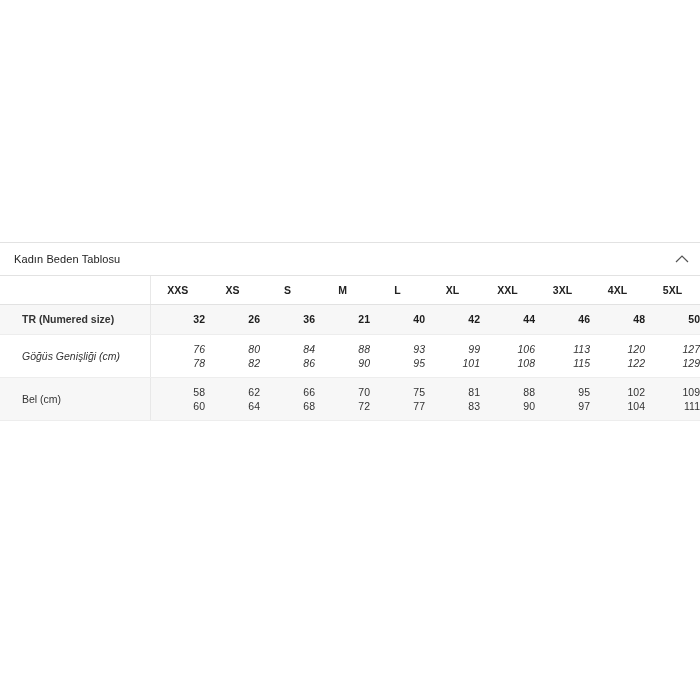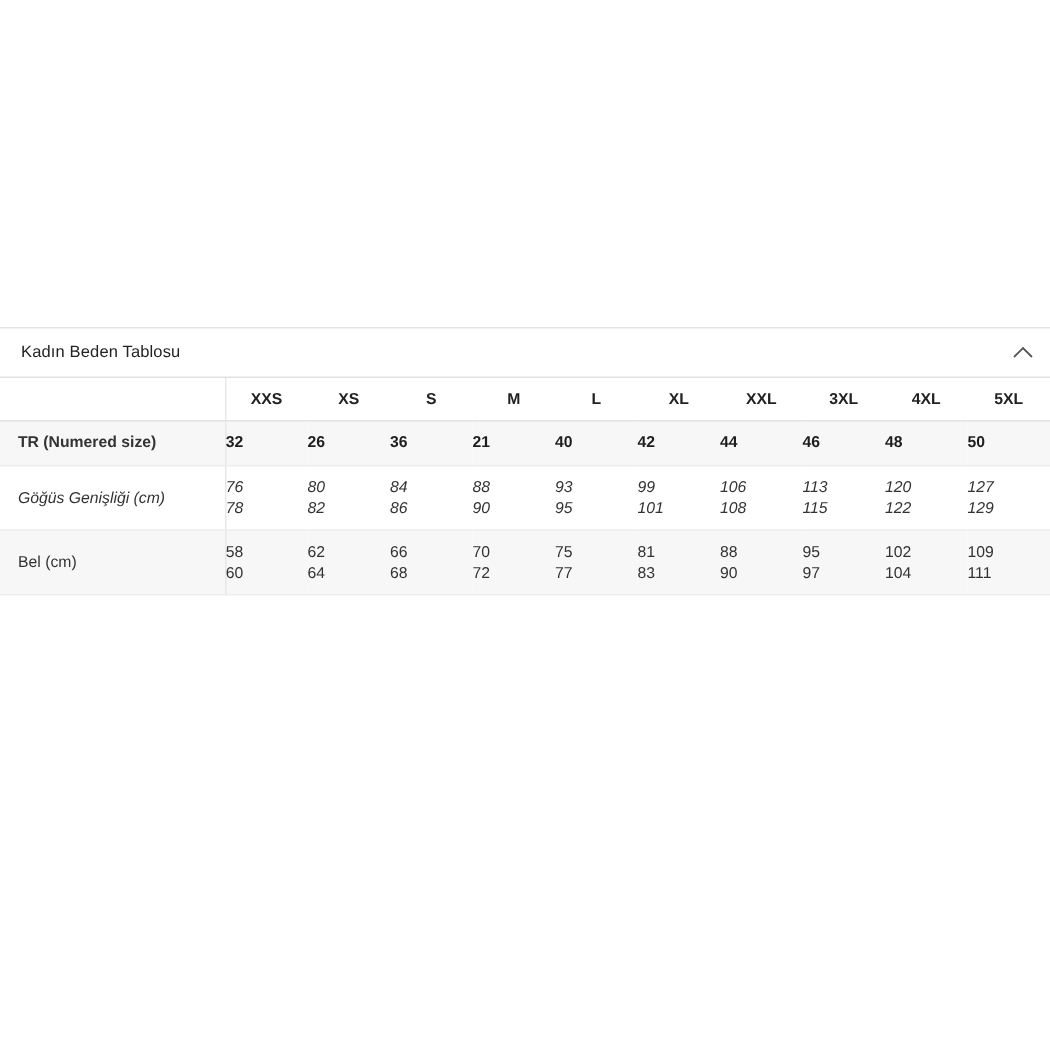--- a/index.html
+++ b/index.html
@@ -12,21 +12,21 @@
   }
   #page {
     position: relative;
     width: 700px;
     height: 700px;
     background: #ffffff;
     overflow: hidden;
   }
   .table-wrap {
     position: absolute;
-    top: 218px;
+    top: 242px;
     left: 0px;
     width: 700px;
   }
   .header-bar {
     position: relative;
     height: 32px;
     background: #ffffff;
     border-top: 1px solid #e2e2e2;
     border-bottom: 1px solid #e2e2e2;
     display: flex;
@@ -73,26 +73,26 @@
   }
   tr.head-row th.lbl {
     text-align: left;
     padding-left: 14px;
     border-right: 1px solid #e8e8e8;
   }
 
   tr.data-row td {
     font-size: 10.5px;
     color: #333333;
-    text-align: left;
+    text-align: right;
     border-bottom: 1px solid #ededed;
   }
   tr.data-row td.lbl {
     text-align: left;
-    padding-left: 12px;
+    padding-left: 22px;
     color: #333333;
     border-right: 1px solid #e8e8e8;
   }
   tr.row-tr td { font-weight: bold; color: #1d1d1d; height: 29px; }
   tr.row-tr td.lbl { font-weight: bold; }
   tr.shade { background: #f7f7f7; }
   tr.plain { background: #ffffff; font-style: italic; }
   tr.tall td { height: 42px; line-height: 14px; }
   tr.short td { height: 29px; }
   .dual span { display: block; }

